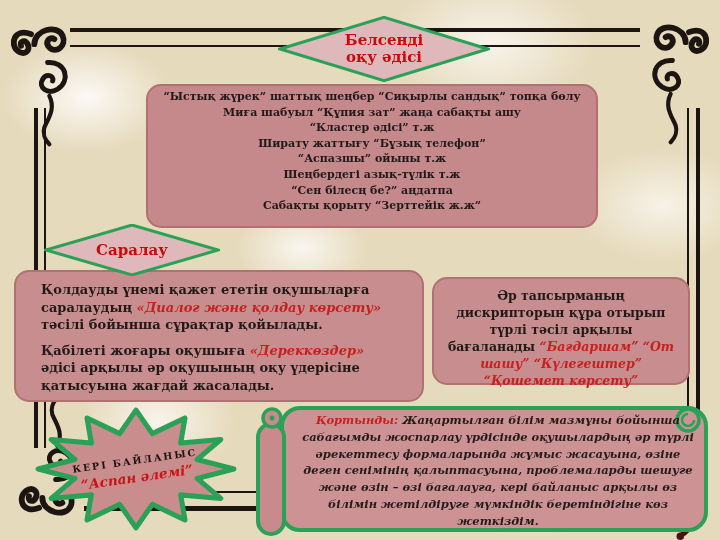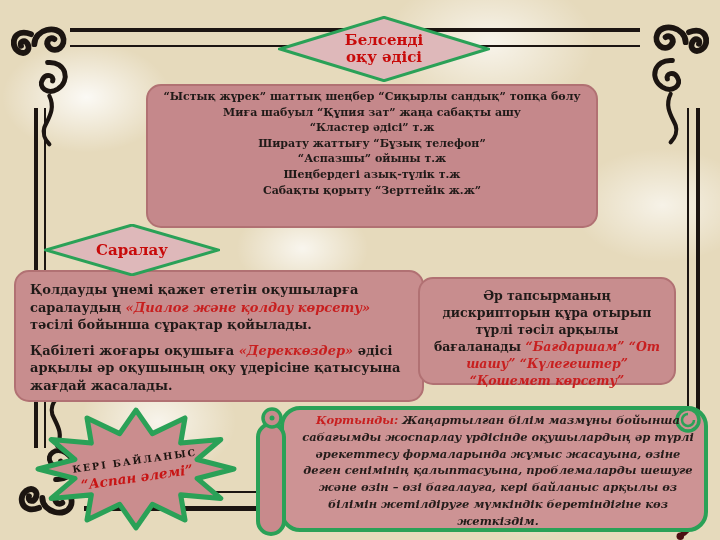--- a/index.html
+++ b/index.html
@@ -31,25 +31,25 @@
   }
   .diamond{position:absolute;z-index:3;}
   .diamond svg{position:absolute;left:0;top:0;width:100%;height:100%;}
   .diamond .dlabel{
     position:absolute;left:0;top:0;width:100%;height:100%;
     display:flex;flex-direction:column;justify-content:center;align-items:center;
     color:#c80a0a;font-weight:bold;font-size:14px;line-height:17px;
   }
   .leftblock{
     left:14px;top:270px;width:410px;height:132px;
-    font-size:13px;line-height:17.5px;padding:9px 14px;box-sizing:border-box;
+    font-size:13px;line-height:17.5px;padding:9px 25px;box-sizing:border-box;
   }
   .leftblock p{margin:0 0 8px 0;}
   .rightblock{
-    left:418px;top:277px;width:258px;height:108px;
+    left:432px;top:277px;width:258px;height:108px;
     font-size:12.5px;line-height:17px;text-align:center;
     padding:8px 10px;box-sizing:border-box;
   }
   .hl{color:#c81f1f;font-style:italic;}
   .scroll{position:absolute;left:252px;top:402px;width:462px;height:136px;z-index:4;}
   .scroll svg{position:absolute;left:0;top:0;width:100%;height:100%;}
   .scroll .scroll-text{
     position:absolute;left:46px;right:16px;top:10px;
     text-align:center;font-size:11.5px;line-height:16.8px;
     font-weight:bold;font-style:italic;color:#241c1a;
@@ -129,20 +129,21 @@
     </div>
   </div>
 
   <div class="box methods">
     <div>“Ыстық жүрек” шаттық шеңбер “Сиқырлы сандық” топқа бөлу</div>
     <div>Миға шабуыл “Құпия зат” жаңа сабақты ашу</div>
     <div>“Кластер әдісі” т.ж</div>
     <div>Ширату жаттығу “Бұзық телефон”</div>
     <div>“Аспазшы” ойыны т.ж</div>
     <div>Шеңбердегі азық-түлік т.ж</div>
+    <div>“Сен білесң бе?” аңдатпа</div>
     <div>Сабақты қорыту “Зерттейік ж.ж”</div>
   </div>
 
   <div class="diamond" style="left:44px;top:224px;width:176px;height:52px;">
     <svg viewBox="0 0 100 50" preserveAspectRatio="none">
       <polygon points="50,1 99,25 50,49 1,25" fill="#deb8ba" stroke="#2aa157" stroke-width="3" vector-effect="non-scaling-stroke"></polygon>
     </svg>
     <div class="dlabel" style="font-size:15px;">
       <span>Саралау</span>
     </div>

